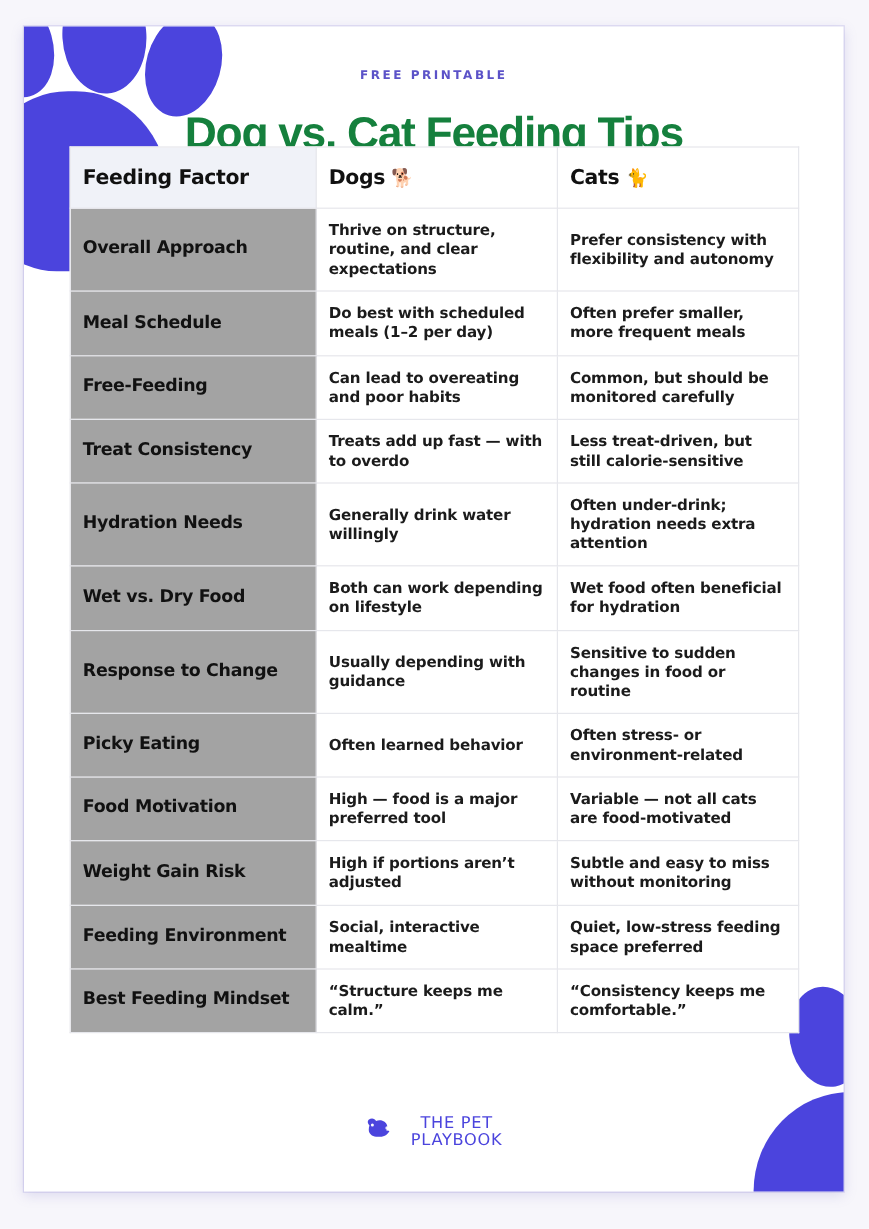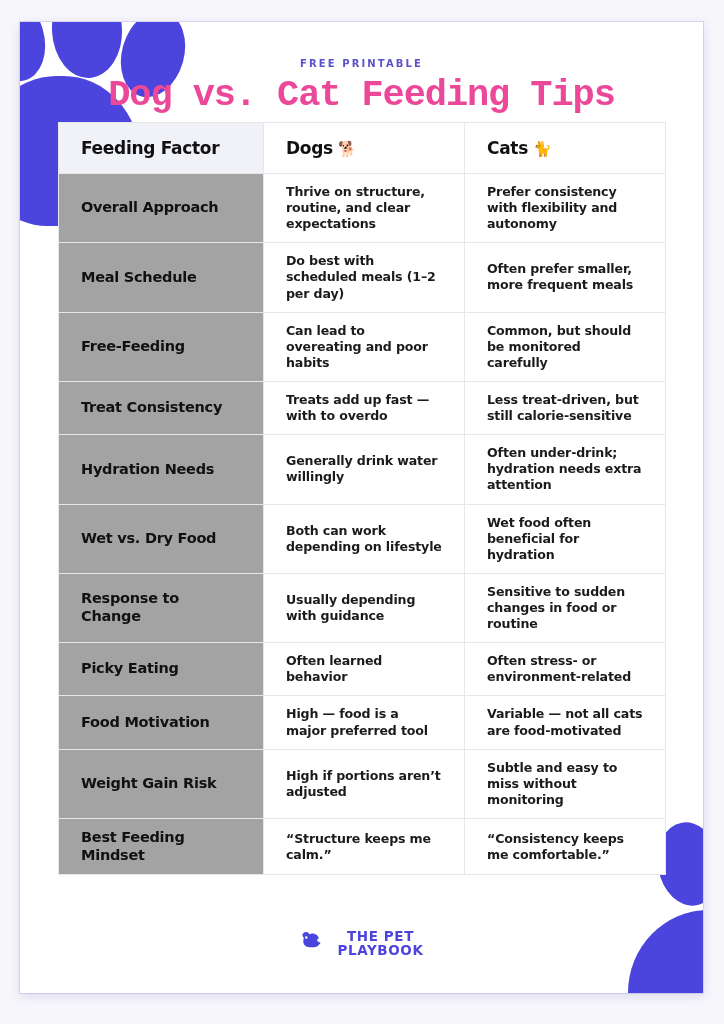--- a/index.html
+++ b/index.html
@@ -47,47 +47,47 @@
   
   .hdr{position:absolute;left:0;top:0;width:683px;text-align:center;}
   .eyebrow{
     margin-top:36px;
     font-size:10px;font-weight:bold;
     letter-spacing:2.1px;
     color:#5b52c8;
     font-family:"DejaVu Sans", sans-serif;
   }
   .title{
-    margin-top:5px;
+    margin-top:21px;
     font-size:37px;
     font-weight:bold;
     letter-spacing:-1.1px;
-    color:#ec4899;
-    font-family:Liberation Mono, monospace;
+    color:#15803d;
+    font-family:Liberation Sans, sans-serif;
   }
 
   
   .tbl-wrap{
     position:absolute;
     left:38px; top:100px;
     width:607px;
   }
   table{
     border-collapse:collapse;
     width:607px;
     table-layout:fixed;
     background:#ffffff;
     border:1px solid #e6e7ec;
   }
   col.c1{width:205px;}
   col.c2{width:201px;}
   col.c3{width:201px;}
   th,td{
     border:1px solid #e6e7ec;
-    padding:10px 22px;
+    padding:10px 10px;
     vertical-align:middle;
     text-align:left;
   }
   thead th{
     height:30px;
     font-size:17px;
     font-weight:bold;
     color:#111111;
     letter-spacing:-0.3px;
     font-family:"DejaVu Sans", sans-serif;
@@ -127,21 +127,21 @@
   }
   .logo-mark{
     position:absolute;left:0px;top:1px;
     width:26px;height:22px;
   }
   .logo-text{
     display:block;
     margin-left:38px;
     font-family:"DejaVu Sans", sans-serif;
     font-size:13.5px;
-    font-weight:bold;
+    font-weight:normal;
     letter-spacing:0.6px;
     line-height:1.02;
     color:#4b44dd;
     text-align:center;
   }
   .logo-text .l2{display:block;}
 </style>
 </head>
 <body>
 
@@ -232,20 +232,25 @@
             <td class="k">Food Motivation</td>
             <td class="v">High — food is a major preferred tool</td>
             <td class="v">Variable — not all cats are food-motivated</td>
           </tr>
           <tr>
             <td class="k">Weight Gain Risk</td>
             <td class="v">High if portions aren’t adjusted</td>
             <td class="v">Subtle and easy to miss without monitoring</td>
           </tr>
           <tr>
+            <td class="k">Feeding Environment</td>
+            <td class="v">Social, interactive mealtime</td>
+            <td class="v">Quiet, low-stress feeding space preferred</td>
+          </tr>
+          <tr>
             <td class="k">Best Feeding Mindset</td>
             <td class="v">“Structure keeps me calm.”</td>
             <td class="v">“Consistency keeps me comfortable.”</td>
           </tr>
         </tbody>
     </table>
   </div>
 
   <div class="footer">
     <div class="logo">

